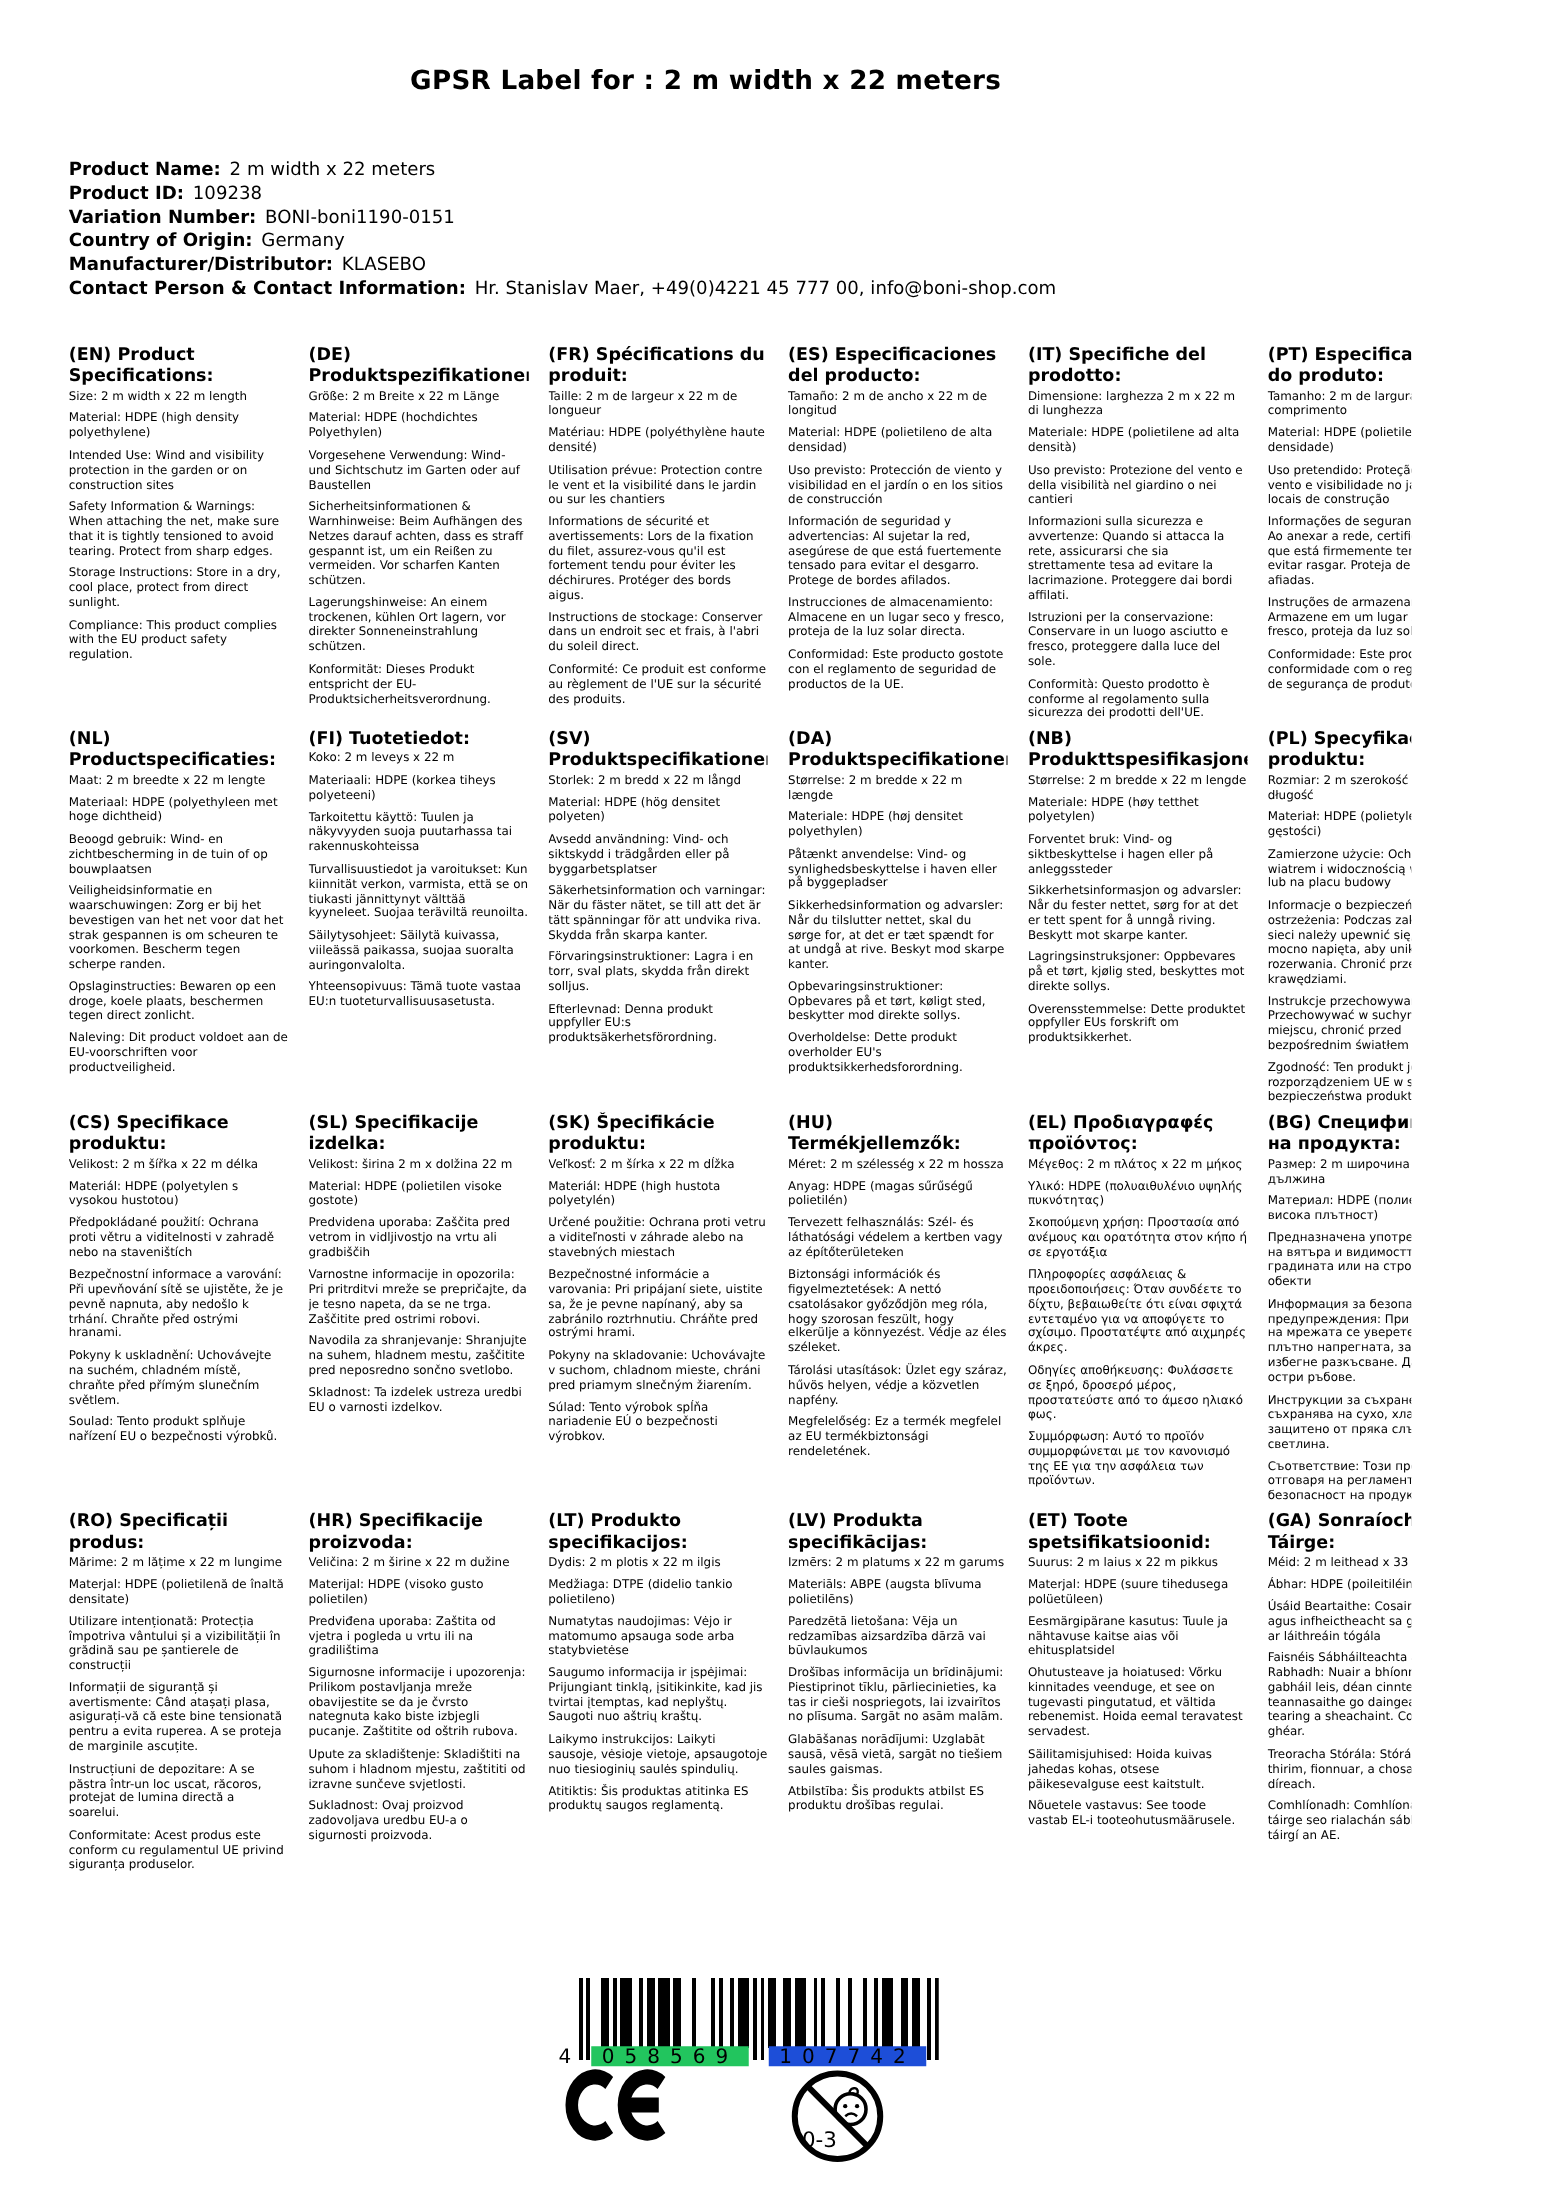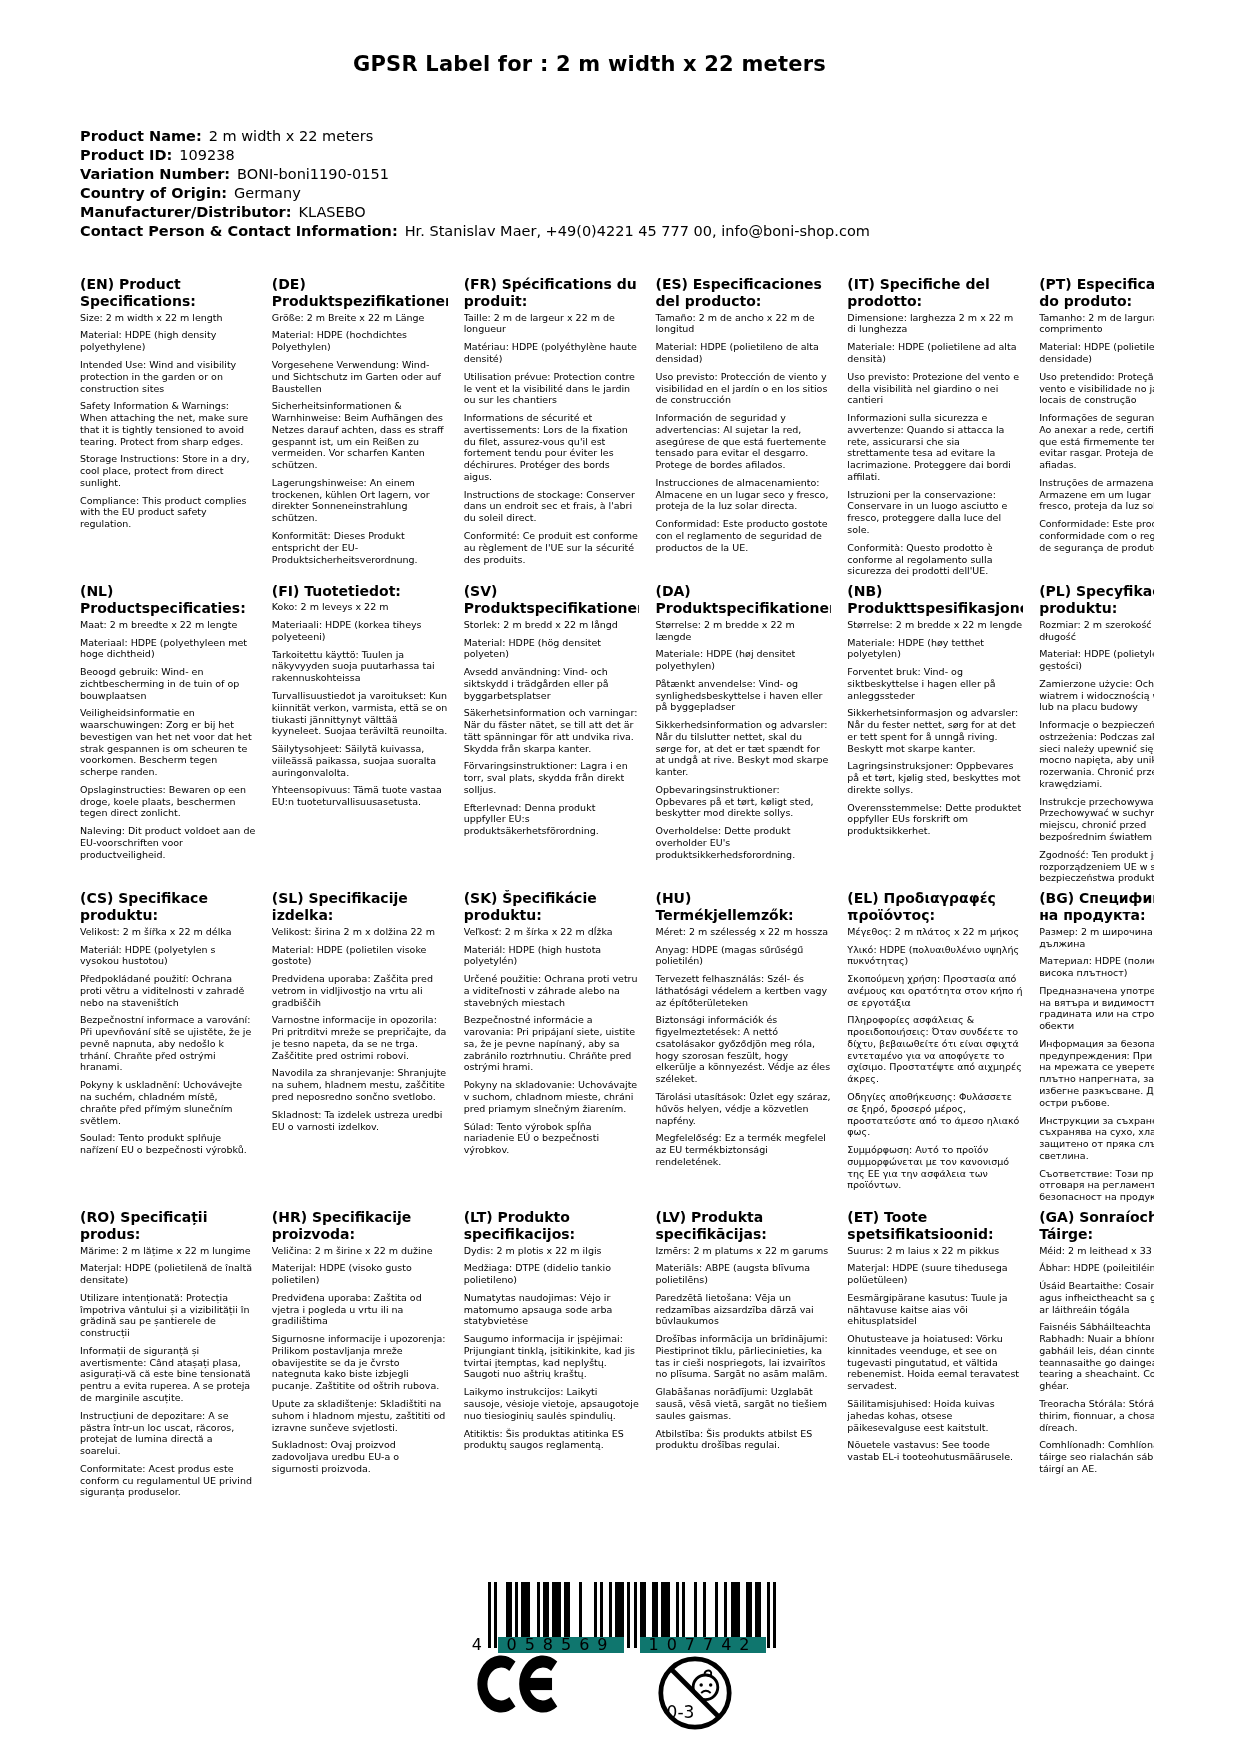--- a/index.html
+++ b/index.html
@@ -1,38 +1,38 @@
 <!DOCTYPE html>
 <html><head>
 <meta charset="utf-8">
 <style>
   html,body{margin:0;padding:0;background:#fff;}
   body{width:1241px;height:1754px;font-family:"DejaVu Sans","Liberation Sans",sans-serif;color:#000;}
-  .page{position:relative;width:1129px;height:1754px;background:#fff;overflow:hidden;margin-left:25px;}
+  .page{position:relative;width:1129px;height:1754px;background:#fff;overflow:hidden;}
 
   .title{position:absolute;top:52px;left:0;width:100%;text-align:center;
          font-size:21px;font-weight:bold;margin:0;letter-spacing:.2px;}
 
   .product-info{position:absolute;left:55px;top:127px;font-size:14.5px;}
   .info-row{line-height:19px;white-space:nowrap;}
   .info-label{font-weight:bold;margin-right:7px;}
 
   .spec-grid{position:absolute;left:55px;top:276px;width:1135px;
              display:grid;grid-template-columns:repeat(6,1fr);column-gap:16px;
              grid-auto-rows:minmax(277px,auto);}
   .spec-block{font-size:9.5px;line-height:1.24;overflow:hidden;}
   .spec-heading{font-weight:bold;font-size:14px;margin:0 0 1px 0;}
   .spec-para{margin:0 0 6px 0;}
 
   .barcode{position:absolute;left:463px;top:1582px;width:288px;height:66px;}
   .barcode svg{display:block;}
   .bc-digit{position:absolute;bottom:-5px;font-size:16px;line-height:1;}
   .bc-first{left:-24px;width:18px;text-align:right;}
-  .bc-left{left:10px;width:126px;text-align:center;letter-spacing:8px;background:#0f766e;}
-  .bc-right{left:152px;width:126px;text-align:center;letter-spacing:8px;background:#0f766e;}
+  .bc-left{left:10px;width:126px;text-align:center;letter-spacing:8px;background:#22c55e;}
+  .bc-right{left:152px;width:126px;text-align:center;letter-spacing:8px;background:#1d4ed8;}
 
   .marks{position:absolute;left:452px;top:1655px;width:256px;height:76px;
          display:flex;justify-content:space-between;}
   .ce-mark svg,.age-warning svg{display:block;}
 </style>
 </head>
 <body>
 
 <div class="page">
 

